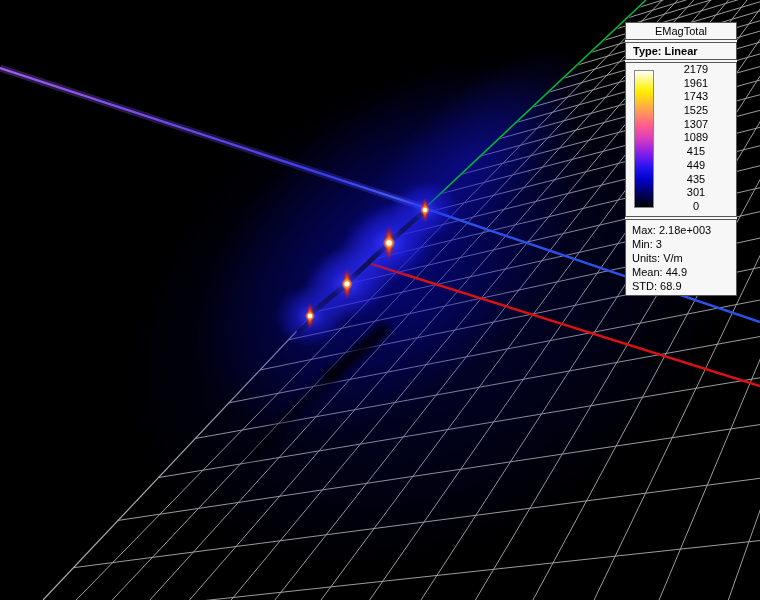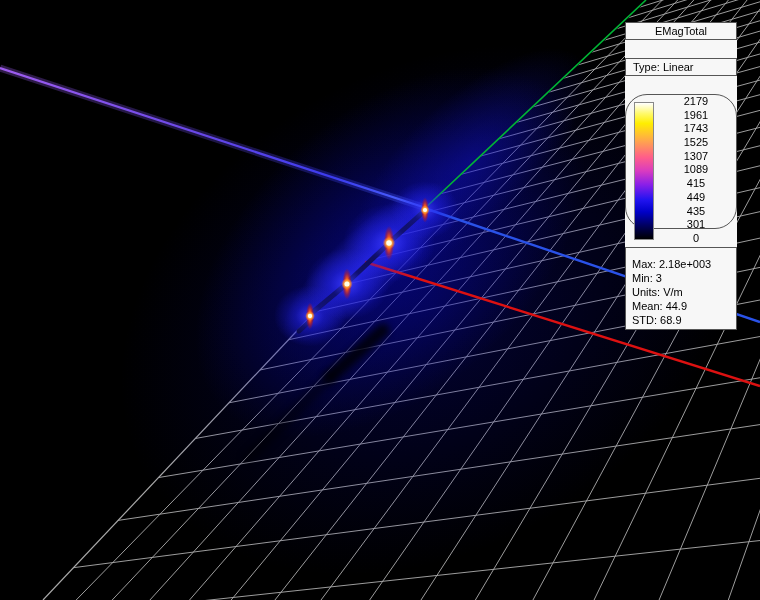--- a/index.html
+++ b/index.html
@@ -2,29 +2,29 @@
 <html><head>
 <meta charset="utf-8">
 <style>
   html,body{margin:0;padding:0;background:#000;}
   #stage{position:relative;width:760px;height:600px;background:#000;overflow:hidden;
          font-family:"Liberation Sans",sans-serif;}
   #scene-svg{position:absolute;left:0;top:0;}
   
   .legend{position:absolute;background:#f7f7f7;color:#000;
           font-family:"Liberation Sans",sans-serif;font-size:11px;line-height:13px;}
-  .lg-box{background:#f7f7f7;border:1px solid #565656;box-sizing:border-box;margin-bottom:18px;}
+  .lg-box{background:#f7f7f7;border:1px solid #565656;box-sizing:border-box;margin-bottom:2px;}
   .lg-title{height:18px;text-align:center;padding-top:2px;}
-  .lg-type{height:18px;padding:2px 0 0 7px;}
-  .lg-scale{height:135px;position:relative;border-radius:22px;}
+  .lg-type{height:18px;padding:2px 0 0 7px;font-weight:bold;}
+  .lg-scale{height:155px;position:relative;}
   .swatch{position:absolute;left:8px;top:7px;width:18px;height:136px;border:1px solid #888;}
   .ticks{position:absolute;left:32px;right:2px;top:1px;height:148px;
          display:flex;flex-direction:column;justify-content:space-between;}
   .tick{text-align:center;height:11px;line-height:11px;}
-  .lg-stats{padding:9px 4px 2px 6px;margin-bottom:0;}
+  .lg-stats{padding:3px 4px 2px 6px;margin-bottom:0;}
   .stat{height:14px;line-height:14px;white-space:nowrap;}
 </style>
 </head>
 <body>
 
 <div id="stage">
 
   <svg id="scene-svg" width="760" height="600">
       <defs>
         <filter id="soft-blur" x="-80%" y="-80%" width="260%" height="260%">

